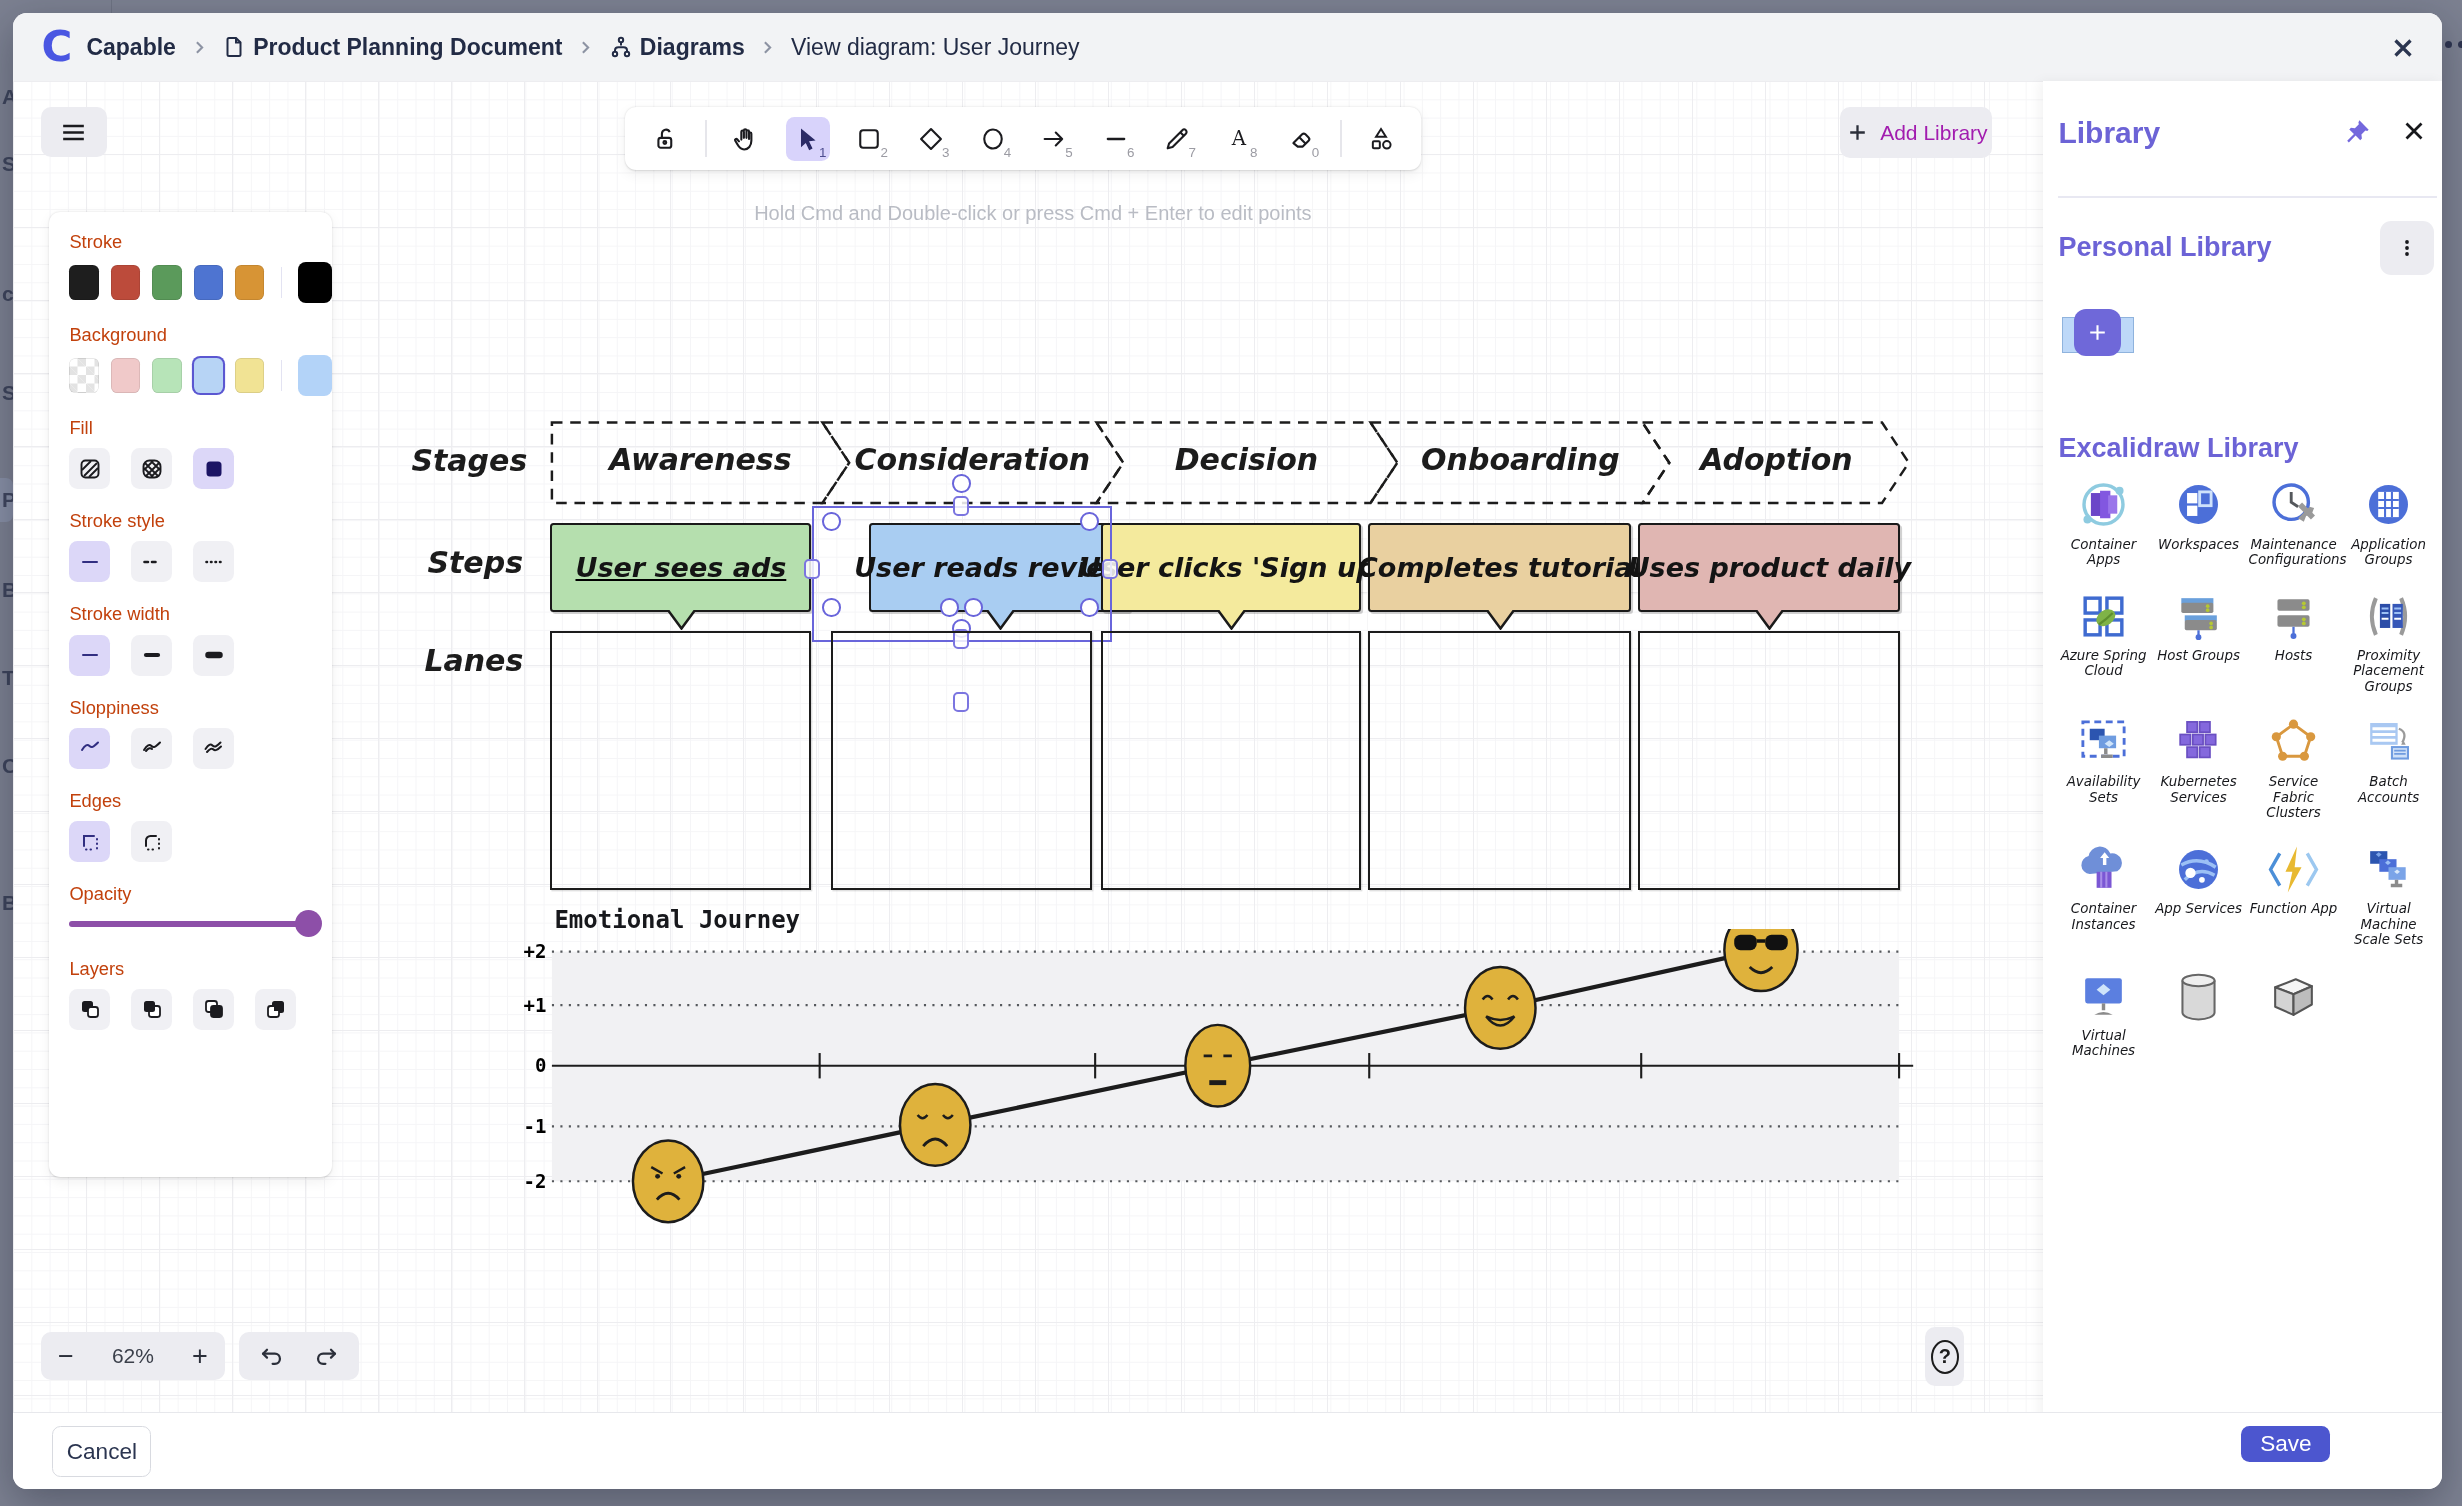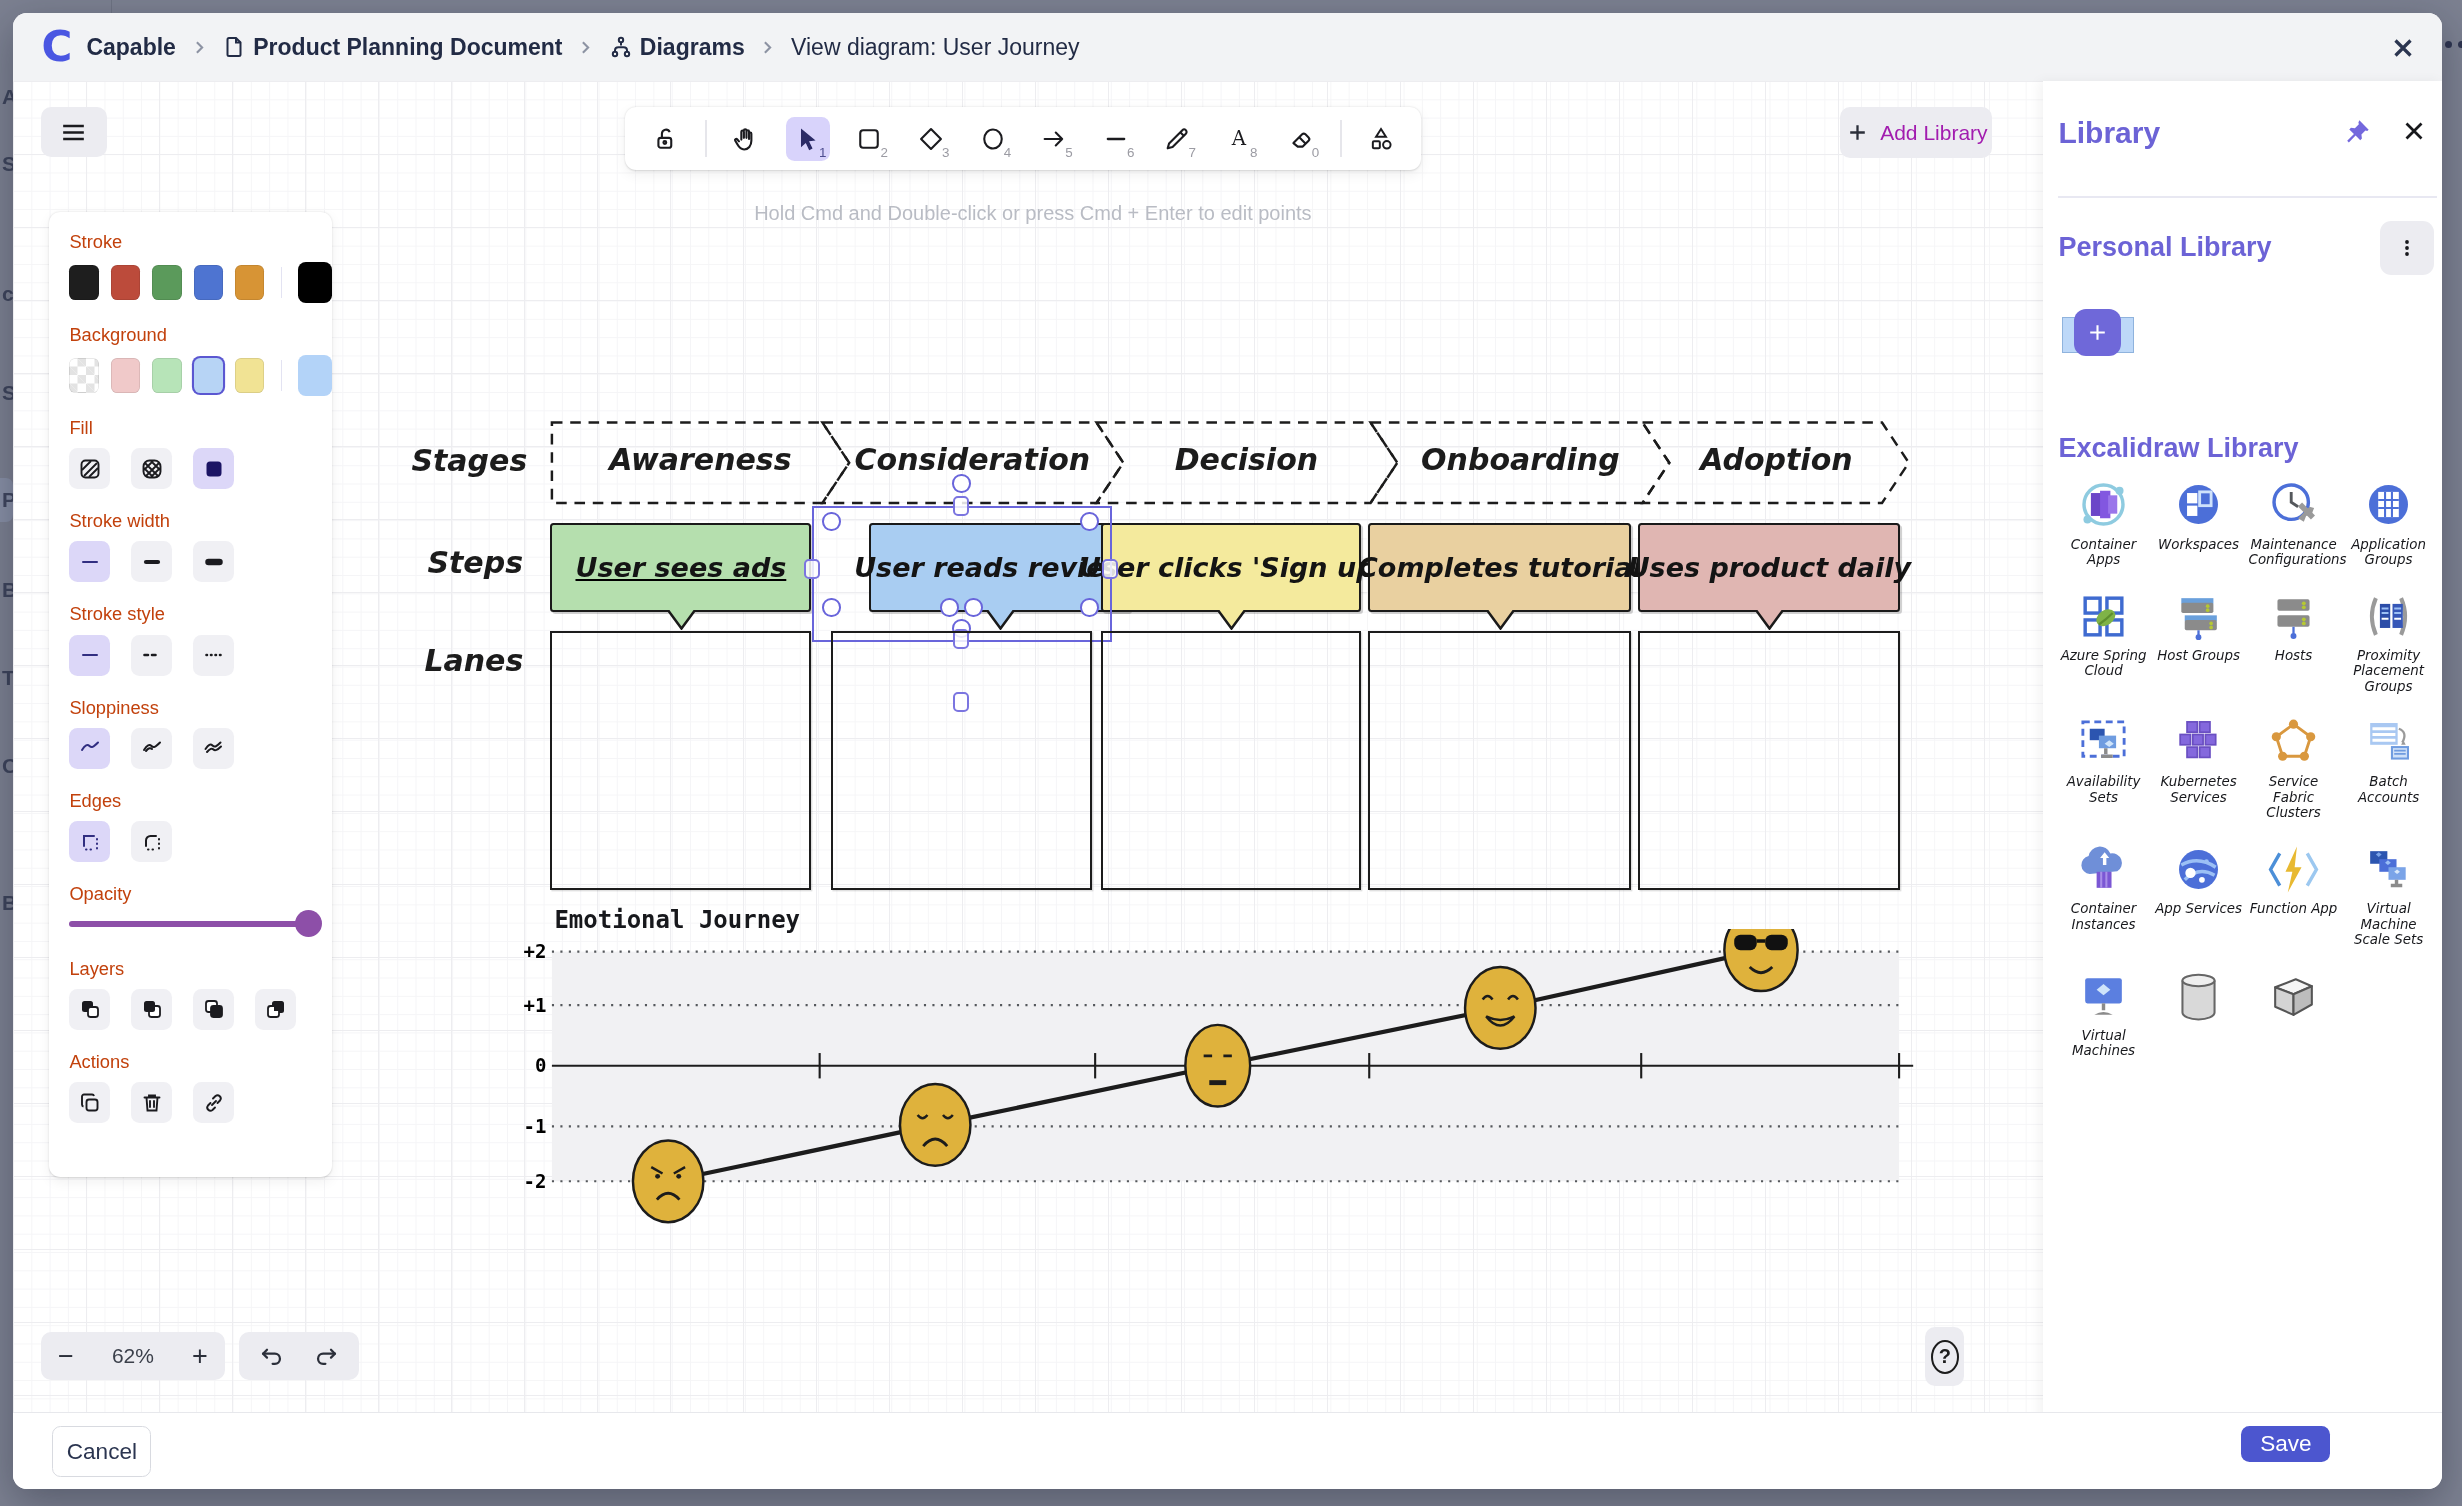--- a/index.html
+++ b/index.html
@@ -410,55 +410,55 @@
               </svg>
             </div>
           <div class="pbtn active">
               <svg width="24" height="24" viewBox="0 0 24 24">
                 <rect x="4.5" y="4.5" width="15" height="15" rx="3.5" fill="#1b1464"></rect>
               </svg>
             </div>
         </div>
       </div>
       <div class="sec">
+        <div class="seclabel">Stroke style</div>
+        <div class="btnrow">
+          <div class="pbtn active">
+              <svg width="24" height="24" viewBox="0 0 24 24" stroke="#312e81" stroke-width="2" stroke-linecap="round">
+                <path d="M5 12h14"></path>
+              </svg>
+            </div>
+          <div class="pbtn">
+              <svg width="24" height="24" viewBox="0 0 24 24" stroke="#1b1b1f" stroke-width="2.6" stroke-linecap="round" stroke-dasharray="3.5 4">
+                <path d="M4.5 12h15"></path>
+              </svg>
+            </div>
+          <div class="pbtn">
+              <svg width="24" height="24" viewBox="0 0 24 24" stroke="#1b1b1f" stroke-width="2.6" stroke-linecap="round" stroke-dasharray="0.5 4">
+                <path d="M4.5 12h15"></path>
+              </svg>
+            </div>
+        </div>
+      </div>
+      <div class="sec">
         <div class="seclabel">Stroke width</div>
         <div class="btnrow">
           <div class="pbtn active">
               <svg width="24" height="24" viewBox="0 0 24 24" stroke="#312e81" stroke-width="2" stroke-linecap="round">
                 <path d="M5 12h14"></path>
               </svg>
             </div>
           <div class="pbtn">
               <svg width="24" height="24" viewBox="0 0 24 24" stroke="#1b1b1f" stroke-width="4.2" stroke-linecap="round">
                 <path d="M6 12h12"></path>
               </svg>
             </div>
           <div class="pbtn">
               <svg width="24" height="24" viewBox="0 0 24 24" stroke="#1b1b1f" stroke-width="6.5" stroke-linecap="round">
                 <path d="M6.5 12h11"></path>
-              </svg>
-            </div>
-        </div>
-      </div>
-      <div class="sec">
-        <div class="seclabel">Stroke style</div>
-        <div class="btnrow">
-          <div class="pbtn active">
-              <svg width="24" height="24" viewBox="0 0 24 24" stroke="#312e81" stroke-width="2" stroke-linecap="round">
-                <path d="M5 12h14"></path>
-              </svg>
-            </div>
-          <div class="pbtn">
-              <svg width="24" height="24" viewBox="0 0 24 24" stroke="#1b1b1f" stroke-width="2.6" stroke-linecap="round" stroke-dasharray="3.5 4">
-                <path d="M4.5 12h15"></path>
-              </svg>
-            </div>
-          <div class="pbtn">
-              <svg width="24" height="24" viewBox="0 0 24 24" stroke="#1b1b1f" stroke-width="2.6" stroke-linecap="round" stroke-dasharray="0.5 4">
-                <path d="M4.5 12h15"></path>
               </svg>
             </div>
         </div>
       </div>
       <div class="sec">
         <div class="seclabel">Sloppiness</div>
         <div class="btnrow">
           <div class="pbtn active">
               <svg width="24" height="24" viewBox="0 0 24 24" fill="none" stroke="#312e81" stroke-width="2" stroke-linecap="round">
                 <path d="M4 14c3-5 5.5-6 7.5-4s3.5 1.5 8.5-3.5"></path>
@@ -519,41 +519,20 @@
                 <rect x="4" y="4" width="11" height="11" rx="2.5" fill="#fff" stroke="#1b1b1f" stroke-width="1.8"></rect>
                 <rect x="9" y="9" width="11" height="11" rx="2.5" fill="#1b1b1f"></rect>
                 <rect x="9" y="9" width="11" height="11" rx="2.5" fill="none" stroke="#1b1b1f" stroke-width="1.8"></rect>
               </svg>
             </div>
           <div class="pbtn">
               <svg width="24" height="24" viewBox="0 0 24 24">
                 <rect x="8" y="4" width="12" height="12" rx="2.5" fill="#1b1b1f"></rect>
                 <rect x="4" y="9" width="11" height="11" rx="2.5" fill="#fff" stroke="#1b1b1f" stroke-width="1.8"></rect>
                 <rect x="10" y="6" width="8" height="8" fill="#1b1b1f"></rect>
-              </svg>
-            </div>
-        </div>
-      </div>
-      <div class="sec">
-        <div class="seclabel">Actions</div>
-        <div class="btnrow">
-          <div class="pbtn">
-              <svg width="24" height="24" viewBox="0 0 24 24" fill="none" stroke="#1b1b1f" stroke-width="1.9">
-                <rect x="8.5" y="8.5" width="11" height="11" rx="2.5"></rect>
-                <path d="M5.5 15.5a2 2 0 0 1-1.5-2v-8a2 2 0 0 1 2-2h8a2 2 0 0 1 2 1.5"></path>
-              </svg>
-            </div>
-          <div class="pbtn">
-              <svg width="24" height="24" viewBox="0 0 24 24" fill="none" stroke="#1b1b1f" stroke-width="1.9" stroke-linecap="round">
-                <path d="M4.5 6.5h15M9 6V4.5h6V6M6.5 6.5l1 13h9l1-13M10 10v6M14 10v6"></path>
-              </svg>
-            </div>
-          <div class="pbtn">
-              <svg width="24" height="24" viewBox="0 0 24 24" fill="none" stroke="#1b1b1f" stroke-width="1.9" stroke-linecap="round">
-                <path d="M10 14 14 10M8.5 12l-2.5 2.5a3.2 3.2 0 0 0 4.5 4.5L13 16.5M15.5 12l2.5-2.5a3.2 3.2 0 0 0-4.5-4.5L11 7.5"></path>
               </svg>
             </div>
         </div>
       </div>
     </div>
 
     <div id="library">
       <div class="libtitle abs" style="left:15px;top:35px;font-size:30px;">Library</div>
       <span class="abs" style="left:300px;top:37px;display:flex;">
           <svg width="28" height="28" viewBox="0 0 24 24" fill="#7468dd">

